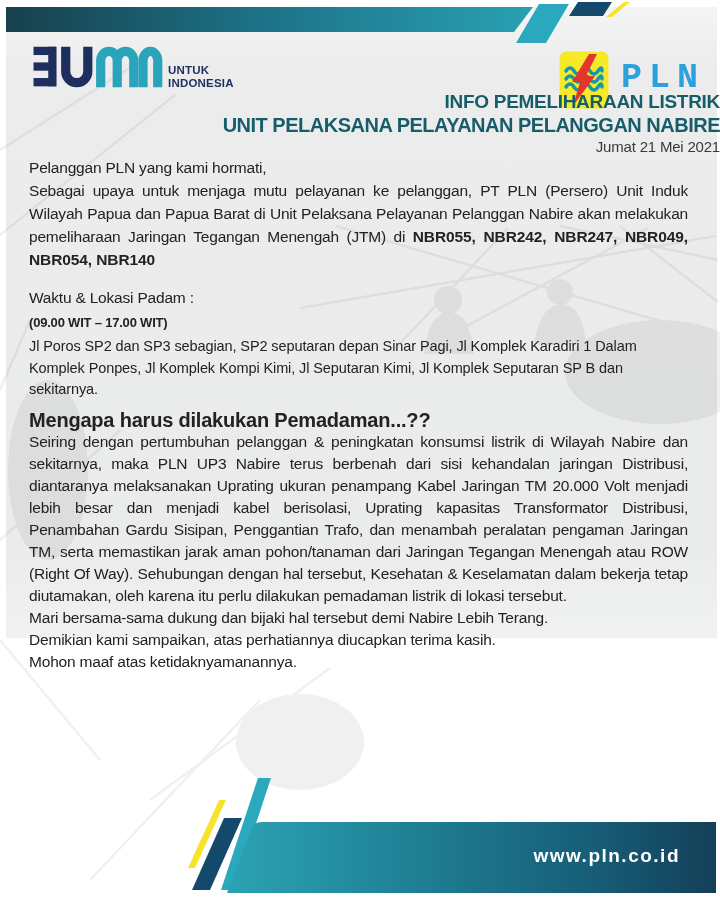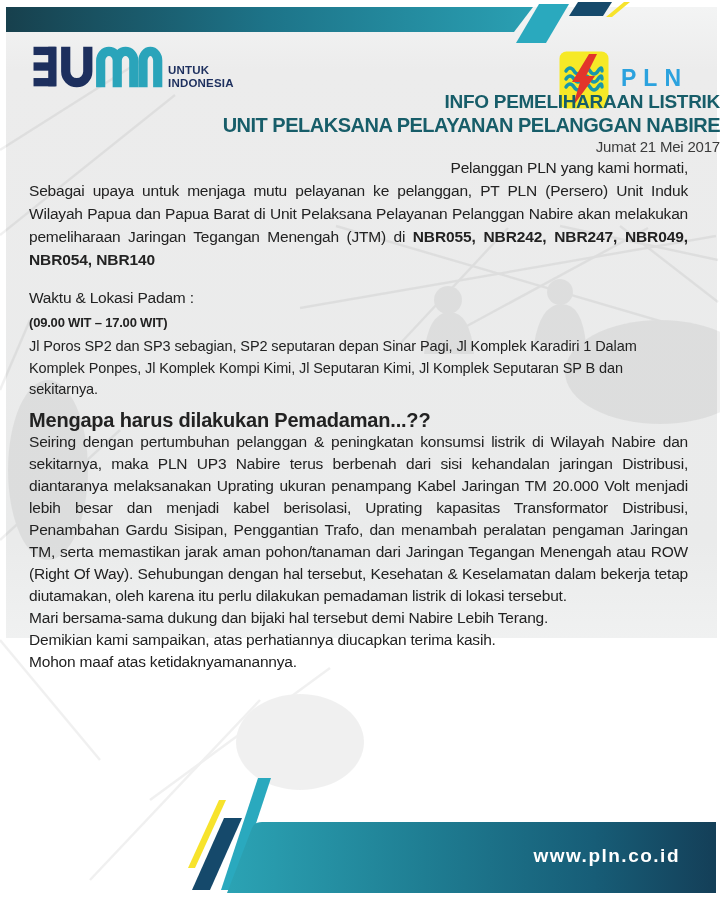--- a/index.html
+++ b/index.html
@@ -22,34 +22,34 @@
   .bumn{position:absolute;left:28px;top:44px;width:260px;height:56px;}
   .bumn svg{position:absolute;left:0;top:0;}
   .bumn-tagline{
     position:absolute;left:140px;top:20px;
     color:#1d2f5e;font-weight:bold;font-size:11.5px;line-height:13px;letter-spacing:0.2px;
   }
   
   .pln{position:absolute;left:559px;top:51px;width:150px;height:60px;}
   .pln-word{
     position:absolute;left:62px;top:7px;
-    color:#2ba2de;font-weight:bold;font-size:23px;line-height:40px;letter-spacing:7px;
+    color:#2ba2de;font-weight:bold;font-size:35px;line-height:40px;letter-spacing:7px;font-family:Liberation Mono, monospace;
   }
   
   .title-block{position:absolute;left:0;right:0;top:91px;text-align:right;color:#175d69;padding-left:36px;}
   .title-1{font-size:19px;font-weight:bold;line-height:22px;letter-spacing:-0.3px;margin:0;}
   .title-2{font-size:20px;font-weight:bold;line-height:25px;letter-spacing:-0.5px;margin:0;}
   .date{font-size:15px;font-weight:normal;line-height:18px;color:#3b3b3b;letter-spacing:-0.2px;margin:0;}
   
   .content{
     position:absolute;left:29px;right:32px;top:156px;
     color:#222222;font-size:15.5px;line-height:23px;letter-spacing:-0.2px;
   }
   .content p{margin:0;}
-  .salutation{line-height:23px;text-align:right;}
+  .salutation{line-height:23px;}
   .intro{text-align:justify;line-height:23px;}
   .intro b{letter-spacing:-0.1px;}
   .outage-heading{margin-top:15px !important;line-height:23px;}
   .outage-time{margin-top:2px !important;font-weight:bold;font-size:13px;line-height:23px;}
   .locations{margin-top:2px !important;font-size:14.5px;line-height:21.5px;letter-spacing:-0.1px;}
   .why-heading{margin-top:8px !important;font-weight:bold;font-size:20px;line-height:22px;}
   .why{text-align:justify;line-height:22px;}
   .closing{}
   .closing p{line-height:22px;}
   
@@ -134,21 +134,21 @@
         <path d="M7,36 q4,-6 8,0 t8,0 t8,0 t8,0 t4,0"></path>
       </g>
       <polygon fill="#e2352b" points="30,3 13,31 21,31 14,55 36,25 27,25 38,3"></polygon>
     </svg>
     <span class="pln-word">PLN</span>
   </div>
 
   <div class="title-block">
     <p class="title-1">INFO PEMELIHARAAN LISTRIK</p>
     <p class="title-2">UNIT PELAKSANA PELAYANAN PELANGGAN NABIRE</p>
-    <p class="date">Jumat 21 Mei 2017</p>
+    <p class="date">Jumat 21 Mei 2021</p>
   </div>
 
   <div class="content">
     <p class="salutation">Pelanggan PLN yang kami hormati,</p>
     <p class="intro"><span>Sebagai upaya untuk menjaga mutu pelayanan ke pelanggan, PT PLN (Persero) Unit Induk Wilayah Papua dan Papua Barat di Unit Pelaksana Pelayanan Pelanggan Nabire akan melakukan pemeliharaan Jaringan Tegangan Menengah (JTM) di </span><b>NBR055, NBR242, NBR247, NBR049, NBR054, NBR140</b></p>
 
     <p class="outage-heading">Waktu &amp; Lokasi Padam :</p>
     <p class="outage-time">(09.00 WIT – 17.00 WIT)</p>
     <p class="locations">Jl Poros SP2 dan SP3 sebagian, SP2 seputaran depan Sinar Pagi, Jl Komplek Karadiri 1 Dalam Komplek Ponpes, Jl Komplek Kompi Kimi, Jl Seputaran Kimi, Jl Komplek Seputaran SP B dan sekitarnya.</p>
 

